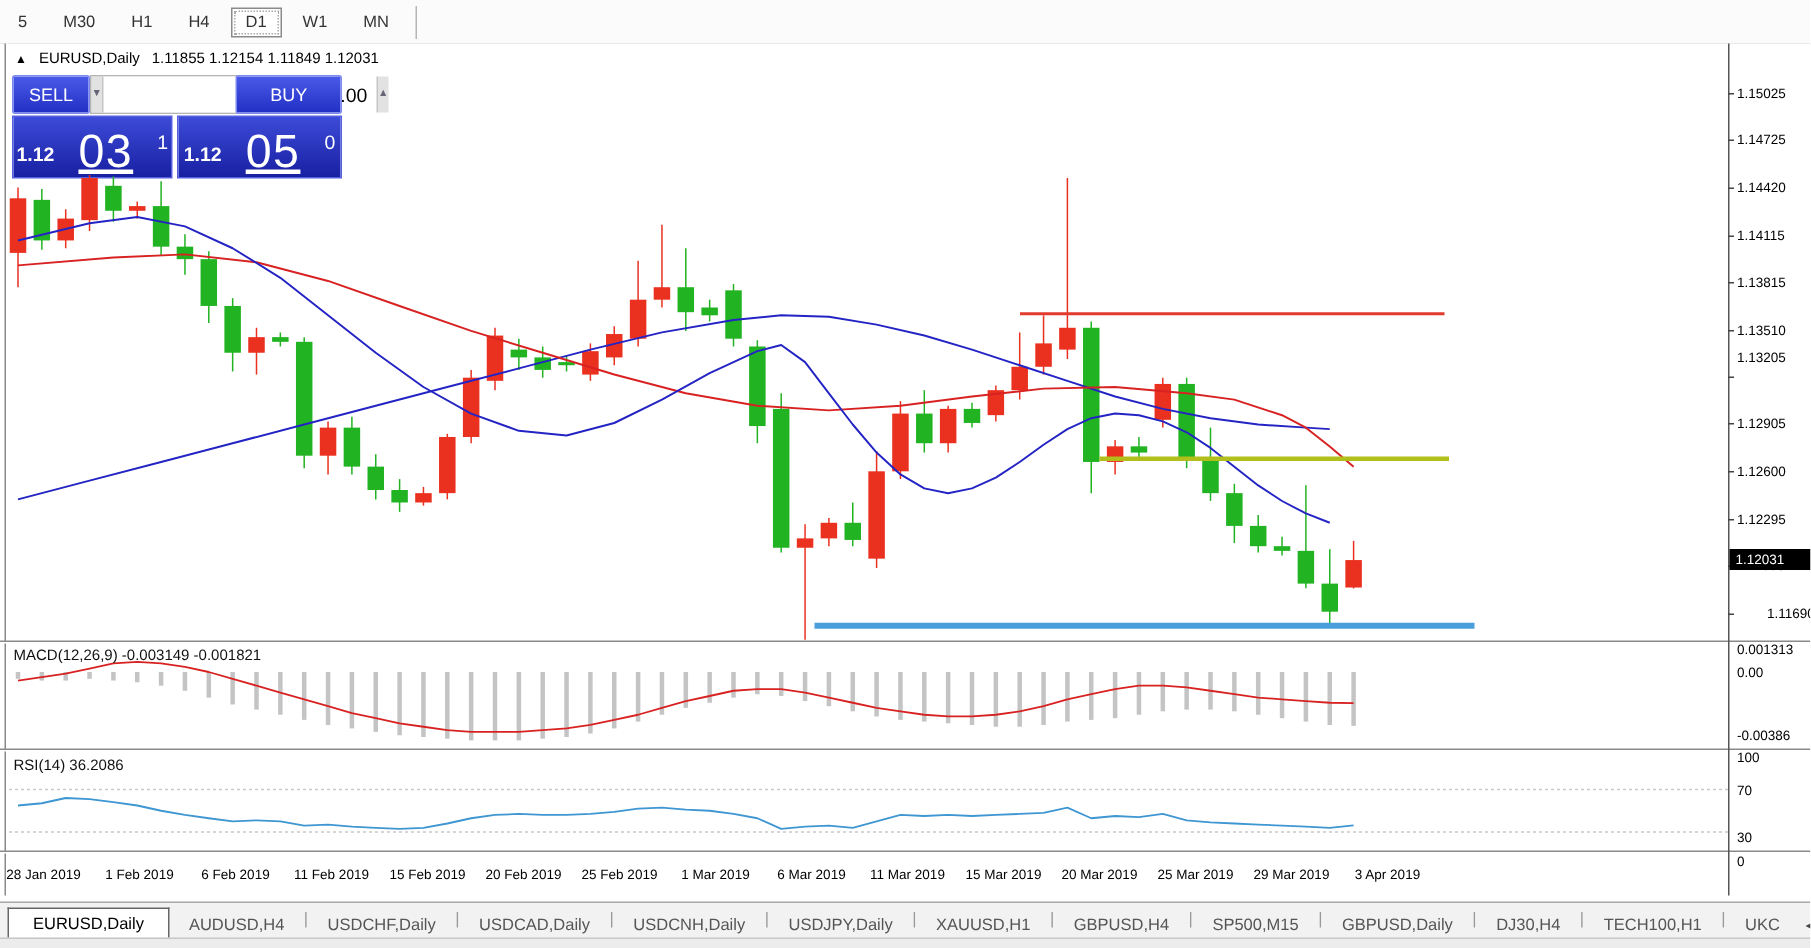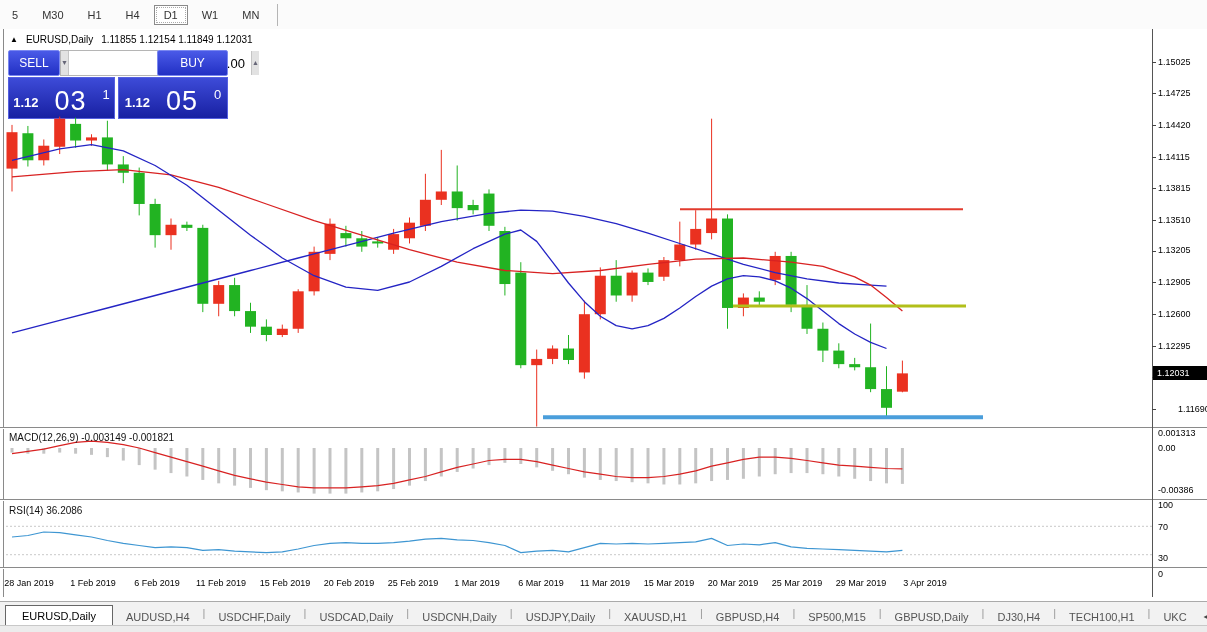--- a/index.html
+++ b/index.html
@@ -26,21 +26,21 @@
   #buy-btn{left:149px;top:1px;width:69px;text-align:center;}
   #vol{position:absolute;left:52px;top:1px;width:96px;height:24px;background:#e9e9e9;border:1px solid #b5b5b5;display:flex;}
   .vol-arrow{width:15px;height:100%;background:#e2e2e2;color:#667;font-size:7px;text-align:center;line-height:24px;cursor:pointer;}
   #vol-field{flex:1;background:#fff;border:0;border-left:1px solid #c5c5c5;border-right:1px solid #c5c5c5;
              font-size:13px;text-align:right;padding:0 6px 0 0;font-family:"Liberation Sans",sans-serif;}
   .tile{position:absolute;top:28px;height:38px;background:linear-gradient(#3d4bd8,#1820a2);border:1px solid #5560e0;
         color:#fff;display:flex;align-items:flex-end;justify-content:center;padding-bottom:2px;cursor:pointer;gap:16px;}
   #sell-tile{left:0;width:105px;}
   #buy-tile{left:110px;width:108px;}
   .tile .small{font-size:13px;font-weight:bold;line-height:26px;}
-  .tile .big{font-size:27px;line-height:30px;letter-spacing:1px;}
+  .tile .big{font-size:31px;line-height:30px;letter-spacing:1px;text-decoration:underline;}
   .tile .sup{font-size:13px;line-height:34px;align-self:flex-start;}
   
   .hdiv-a{position:absolute;left:0;width:1207px;height:1px;background:#8a8a8a;}
   .hdiv-b{position:absolute;left:0;width:1207px;height:1px;background:#fff;}
   #axis-border{position:absolute;left:1152px;top:0;width:1px;height:568px;background:#555;}
   .panel-header{position:absolute;left:9px;font-size:10px;color:#111;}
   
   .tick-label{position:absolute;left:1158px;font-size:9px;color:#000;white-space:nowrap;}
   .tick-mark{position:absolute;left:1152px;width:4px;height:1px;background:#444;}
   #cur-badge{position:absolute;left:1153px;width:52px;height:14px;background:#000;color:#fff;
@@ -306,21 +306,21 @@
         <div class="tick-label" style="top: 59.2px;">1.14725</div>
         <div class="tick-mark" style="top: 95.92px;"></div>
         <div class="tick-label" style="top: 90.92px;">1.14420</div>
         <div class="tick-mark" style="top: 127.64px;"></div>
         <div class="tick-label" style="top: 122.64px;">1.14115</div>
         <div class="tick-mark" style="top: 158.84px;"></div>
         <div class="tick-label" style="top: 153.84px;">1.13815</div>
         <div class="tick-mark" style="top: 190.56px;"></div>
         <div class="tick-label" style="top: 185.56px;">1.13510</div>
         <div class="tick-mark" style="top: 222.28px;"></div>
-        <div class="tick-label" style="top: 216px;">1.13205</div>
+        <div class="tick-label" style="top: 204px;">1.13205</div>
         <div class="tick-mark" style="top: 253.48px;"></div>
         <div class="tick-label" style="top: 248.48px;">1.12905</div>
         <div class="tick-mark" style="top: 285.2px;"></div>
         <div class="tick-label" style="top: 280.2px;">1.12600</div>
         <div class="tick-mark" style="top: 316.92px;"></div>
         <div class="tick-label" style="top: 311.92px;">1.12295</div>
         <div class="tick-mark" style="top: 348.12px;"></div>
         <div class="tick-label" style="top: 343.12px;">1.11995</div>
         <div class="tick-mark" style="top: 379.84px;"></div>
         <div class="tick-label" style="top: 374.84px; margin-left: 20px;">1.11690</div>

